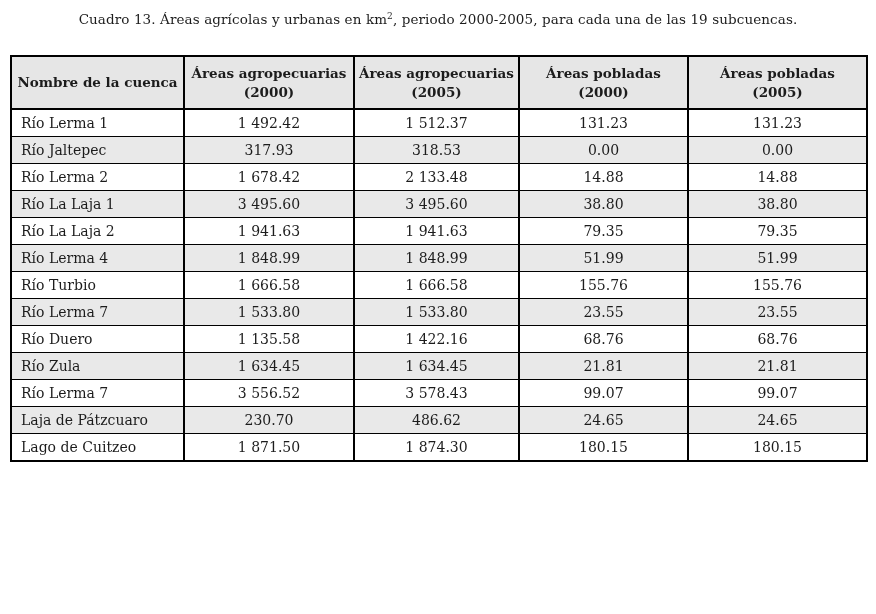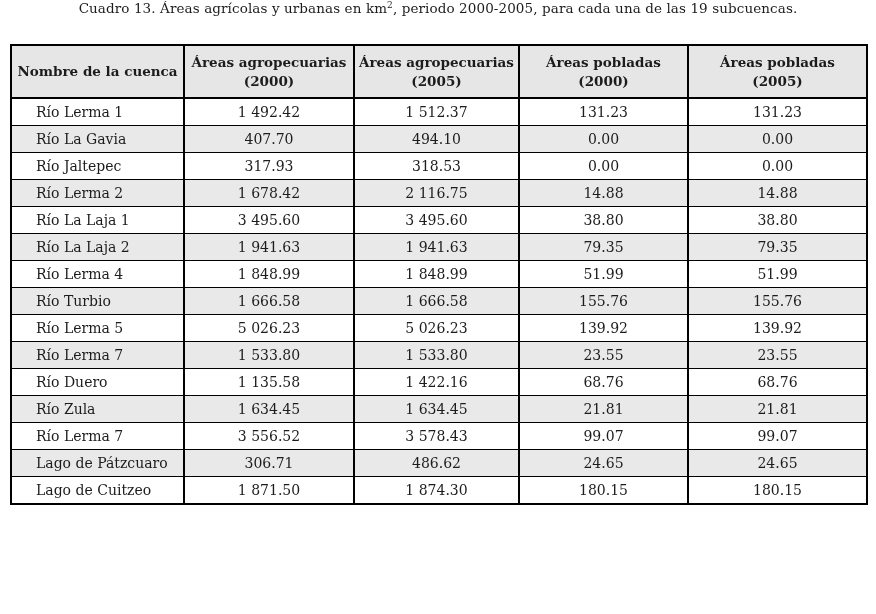--- a/index.html
+++ b/index.html
@@ -9,20 +9,21 @@
   }
   body {
     width: 876px;
     height: 614px;
     overflow: hidden;
     font-family: "DejaVu Serif", "Liberation Serif", serif;
     color: #1c1c1c;
   }
   .caption {
     text-align: center;
+    padding-top: 11px;
     font-size: 13.5px;
     letter-spacing: 0.1px;
   }
   .caption sup {
     font-size: 9px;
     line-height: 0;
   }
   table.data-table {
     border-collapse: collapse;
     table-layout: fixed;
@@ -52,21 +53,21 @@
   .data-table td {
     height: 24px;
     font-size: 14px;
     text-align: center;
     vertical-align: middle;
     padding: 1px 6px;
     background: #ffffff;
   }
   .data-table td:first-child {
     text-align: left;
-    padding-left: 24px;
+    padding-left: 9px;
   }
   .data-table tbody tr:nth-child(even) td {
     background: #e9e9e9;
   }
 </style>
 </head>
 <body>
 
 <div class="caption">
   <span>Cuadro 13. Áreas agrícolas y urbanas en km</span><sup>2</sup><span>, periodo 2000-2005, para cada una de las 19 subcuencas.</span>
@@ -105,37 +106,30 @@
   </thead>
   <tbody>
       <tr>
         <td>Río Lerma 1</td>
         <td>1 492.42</td>
         <td>1 512.37</td>
         <td>131.23</td>
         <td>131.23</td>
       </tr>
       <tr>
-        <td>Río La Gavia</td>
-        <td>407.70</td>
-        <td>494.10</td>
-        <td>0.00</td>
-        <td>0.00</td>
-      </tr>
-      <tr>
         <td>Río Jaltepec</td>
         <td>317.93</td>
         <td>318.53</td>
         <td>0.00</td>
         <td>0.00</td>
       </tr>
       <tr>
         <td>Río Lerma 2</td>
         <td>1 678.42</td>
-        <td>2 116.75</td>
+        <td>2 133.48</td>
         <td>14.88</td>
         <td>14.88</td>
       </tr>
       <tr>
         <td>Río La Laja 1</td>
         <td>3 495.60</td>
         <td>3 495.60</td>
         <td>38.80</td>
         <td>38.80</td>
       </tr>
@@ -154,27 +148,20 @@
         <td>51.99</td>
       </tr>
       <tr>
         <td>Río Turbio</td>
         <td>1 666.58</td>
         <td>1 666.58</td>
         <td>155.76</td>
         <td>155.76</td>
       </tr>
       <tr>
-        <td>Río Lerma 5</td>
-        <td>5 026.23</td>
-        <td>5 026.23</td>
-        <td>139.92</td>
-        <td>139.92</td>
-      </tr>
-      <tr>
         <td>Río Lerma 7</td>
         <td>1 533.80</td>
         <td>1 533.80</td>
         <td>23.55</td>
         <td>23.55</td>
       </tr>
       <tr>
         <td>Río Duero</td>
         <td>1 135.58</td>
         <td>1 422.16</td>
@@ -189,22 +176,22 @@
         <td>21.81</td>
       </tr>
       <tr>
         <td>Río Lerma 7</td>
         <td>3 556.52</td>
         <td>3 578.43</td>
         <td>99.07</td>
         <td>99.07</td>
       </tr>
       <tr>
-        <td>Lago de Pátzcuaro</td>
-        <td>306.71</td>
+        <td>Laja de Pátzcuaro</td>
+        <td>230.70</td>
         <td>486.62</td>
         <td>24.65</td>
         <td>24.65</td>
       </tr>
       <tr>
         <td>Lago de Cuitzeo</td>
         <td>1 871.50</td>
         <td>1 874.30</td>
         <td>180.15</td>
         <td>180.15</td>

